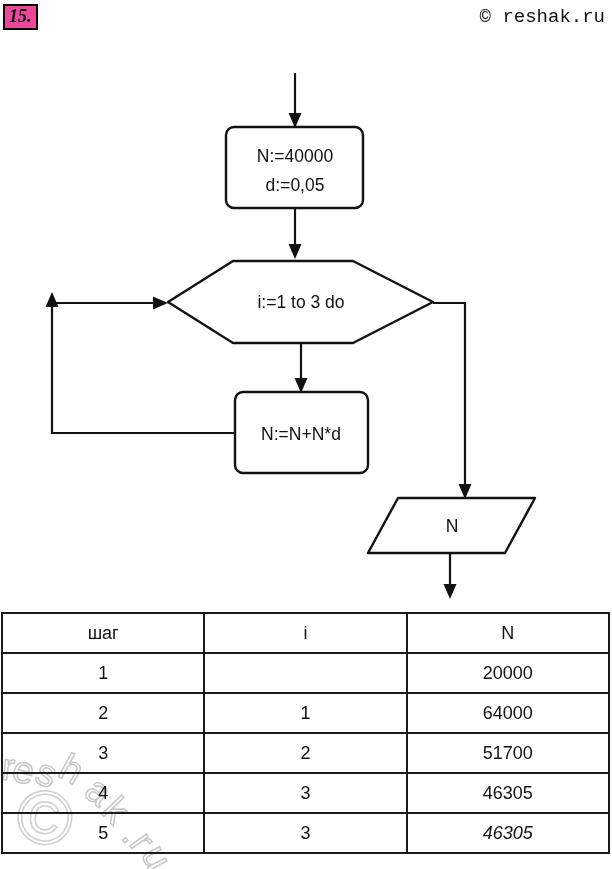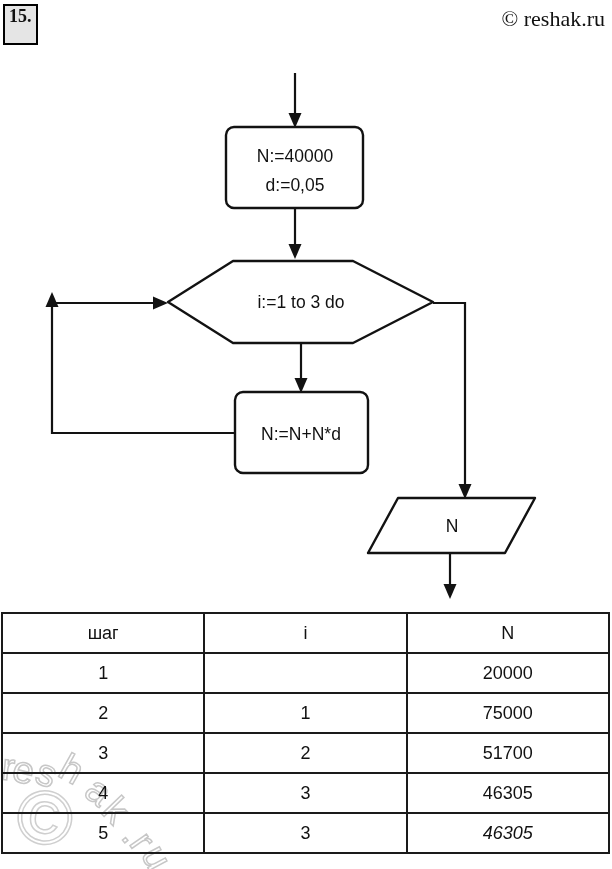--- a/index.html
+++ b/index.html
@@ -15,36 +15,37 @@
     font-family: "Liberation Sans", sans-serif;
     color: #111;
   }
 
   
   .problem-box {
     position: absolute;
     left: 3px;
     top: 4px;
     border: 2px solid #000;
-    padding: 0 4px 16px 4px;
+    padding: 0 4px 1px 4px;
     font-family: "Liberation Serif", serif;
     font-weight: 700;
     font-size: 18px;
     line-height: 21px;
-    background: #e5e5e5;
+    background: #ec4899;
     z-index: 3;
+    font-style: italic;
   }
 
   
   .copyright {
     position: absolute;
     right: 7px;
     top: 6px;
-    font-family: Liberation Serif, serif;
-    font-size: 22px;
+    font-family: Liberation Mono, monospace;
+    font-size: 19px;
     z-index: 3;
   }
 
   
   .flowchart-svg {
     position: absolute;
     left: 0;
     top: 0;
     z-index: 2;
   }
@@ -196,21 +197,21 @@
     </thead>
     <tbody>
       <tr>
         <td>1</td>
         <td></td>
         <td>20000</td>
       </tr>
       <tr>
         <td>2</td>
         <td>1</td>
-        <td>75000</td>
+        <td>64000</td>
       </tr>
       <tr>
         <td>3</td>
         <td>2</td>
         <td>51700</td>
       </tr>
       <tr>
         <td>4</td>
         <td>3</td>
         <td>46305</td>

